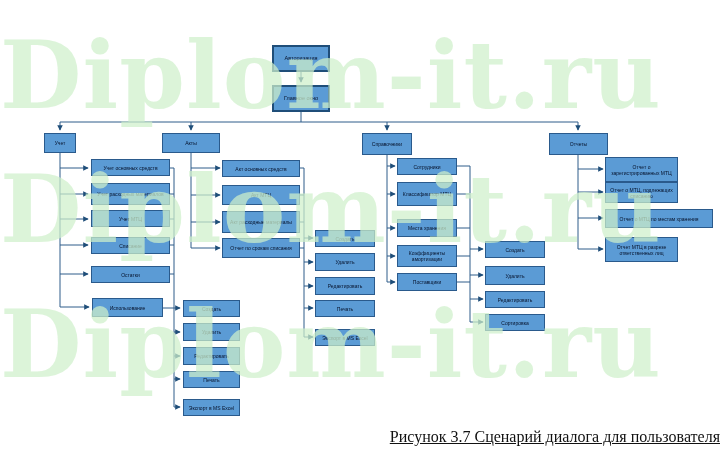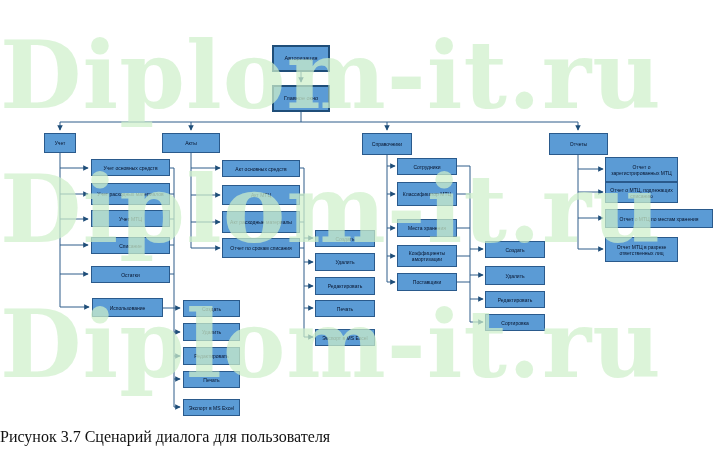--- a/index.html
+++ b/index.html
@@ -7,22 +7,22 @@
          font-family:"Liberation Sans",sans-serif;}
   .connectors{position:absolute;left:0;top:0;z-index:1;}
   .node{position:absolute;z-index:2;background:#5b9bd5;border:1px solid #2a5a8c;
         box-sizing:border-box;display:flex;align-items:center;justify-content:center;
         text-align:center;font-size:5px;line-height:1.2;color:#06122b;
         padding:1px 2px;overflow:hidden;}
   .node.header{border:2px solid #1f4e79;font-size:5.5px;}
   .wm{position:absolute;left:0;right:0;z-index:5;text-align:left;white-space:nowrap;
       font-family:"DejaVu Serif",serif;font-weight:bold;font-size:94px;line-height:1;
       letter-spacing:1px;color:rgba(206,240,202,0.72);pointer-events:none;}
-  .caption{position:absolute;left:0;right:0;top:428px;z-index:2;text-align:left;
-      font-family:"Liberation Serif",serif;font-size:16px;color:#111;}
+  .caption{position:absolute;left:0;right:0;top:428px;z-index:2;text-align:right;
+      font-family:"Liberation Serif",serif;font-size:16px;color:#111;text-decoration:underline;}
 </style>
 </head>
 <body>
 
 <div class="stage">
 
   <svg class="connectors" width="720" height="460" viewBox="0 0 720 460">
     <defs>
       <marker id="arr" viewBox="0 0 8 8" refX="7" refY="4" markerWidth="5.5" markerHeight="5.5" orient="auto">
         <path d="M0,0 L8,4 L0,8 z" fill="#1f4e79"></path>

